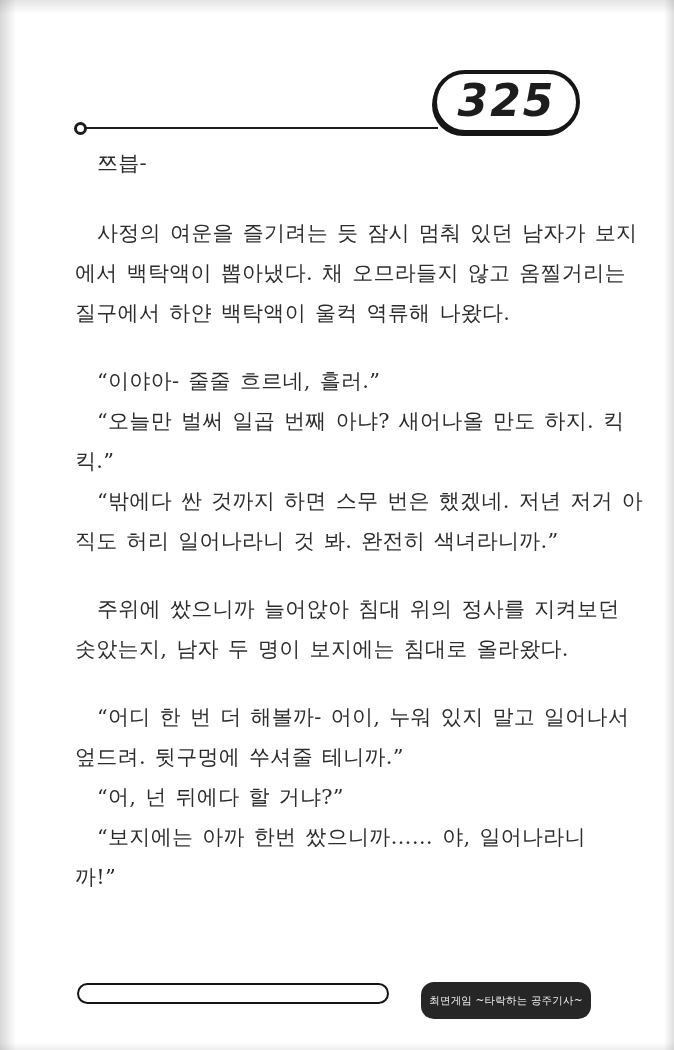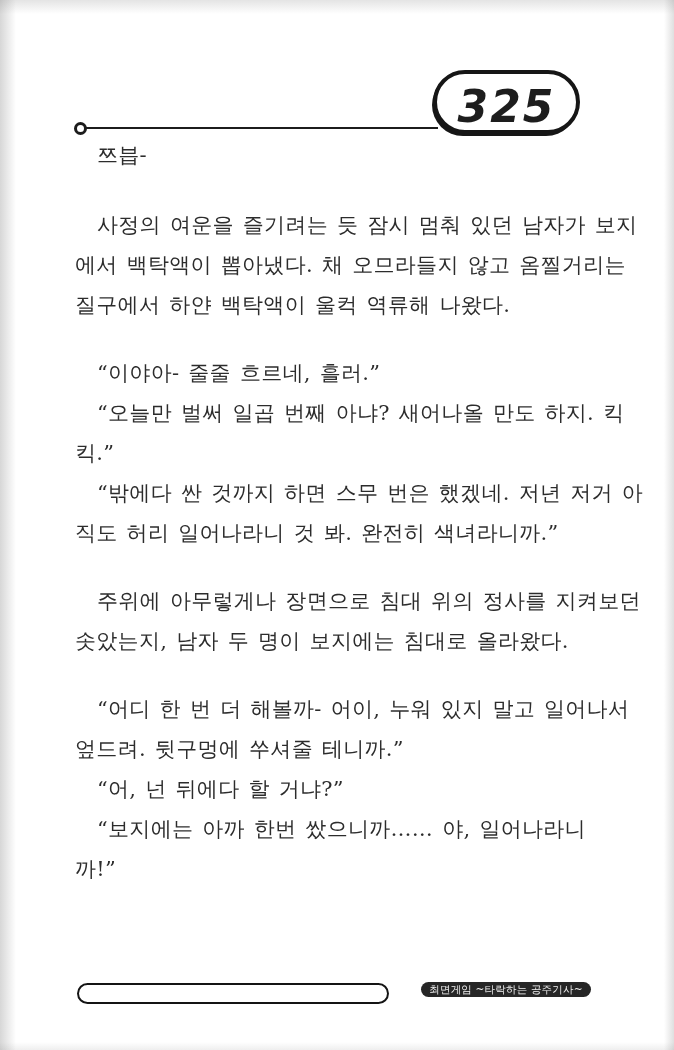--- a/index.html
+++ b/index.html
@@ -34,53 +34,53 @@
     width:352px;height:2px;
     background:#1c1c1c;
   }
   .page-number-badge{
     position:absolute;left:433px;top:70px;
     width:139px;height:56px;
     background:#fff;
     border:4px solid #161616;
     border-radius:32px;
     box-shadow:-2px 3px 0 -1px #161616;
-    display:flex;align-items:flex-end;justify-content:center;
+    display:flex;align-items:center;justify-content:center;
   }
   .page-number{
     font-family:"DejaVu Sans","Liberation Sans",sans-serif;
     font-weight:bold;font-style:italic;
     font-size:44px;line-height:1;
     letter-spacing:2px;
     color:#1d1d1d;
     transform:translateY(-1px);
   }
   
   .text-area{
-    position:absolute;left:75px;top:135px;
+    position:absolute;left:75px;top:143px;
     width:528px;
     font-size:21px;line-height:40px;
     letter-spacing:0.3px;word-spacing:2px;
   }
   .sfx-line{margin-bottom:30px;}
   .text-block{margin-top:28px;}
   .text-block:first-of-type{margin-top:0;}
   .text-line{white-space:nowrap;}
   .text-line.indent{padding-left:22px;}
   
   .footer-box{
     position:absolute;left:77px;top:983px;
     width:308px;height:17px;
     background:#fff;
     border:2px solid #141414;
     border-radius:11px;
   }
   .series-badge{
     position:absolute;left:421px;top:982px;
-    width:170px;height:15px;
+    width:170px;height:37px;
     background:#262626;
     border-radius:13px;
     display:flex;align-items:center;justify-content:center;
   }
   .series-badge-label{
     font-family:"DejaVu Sans","Liberation Sans",sans-serif;
     font-size:10.5px;
     color:#f1f1f1;
     letter-spacing:0.2px;
     white-space:nowrap;
@@ -109,21 +109,21 @@
 
     <div class="text-block">
       <div class="text-line indent">“이야아- 줄줄 흐르네, 흘러.”</div>
       <div class="text-line indent">“오늘만 벌써 일곱 번째 아냐? 새어나올 만도 하지. 킥</div>
       <div class="text-line">킥.”</div>
       <div class="text-line indent">“밖에다 싼 것까지 하면 스무 번은 했겠네. 저년 저거 아</div>
       <div class="text-line">직도 허리 일어나라니 것 봐. 완전히 색녀라니까.”</div>
     </div>
 
     <div class="text-block">
-      <div class="text-line indent">주위에 아무렇게나 장면으로 침대 위의 정사를 지켜보던</div>
+      <div class="text-line indent">주위에 쌌으니까 늘어앉아 침대 위의 정사를 지켜보던</div>
       <div class="text-line">솟았는지, 남자 두 명이 보지에는 침대로 올라왔다.</div>
     </div>
 
     <div class="text-block">
       <div class="text-line indent">“어디 한 번 더 해볼까- 어이, 누워 있지 말고 일어나서</div>
       <div class="text-line">엎드려. 뒷구멍에 쑤셔줄 테니까.”</div>
       <div class="text-line indent">“어, 넌 뒤에다 할 거냐?”</div>
       <div class="text-line indent">“보지에는 아까 한번 쌌으니까…… 야, 일어나라니</div>
       <div class="text-line">까!”</div>
     </div>

